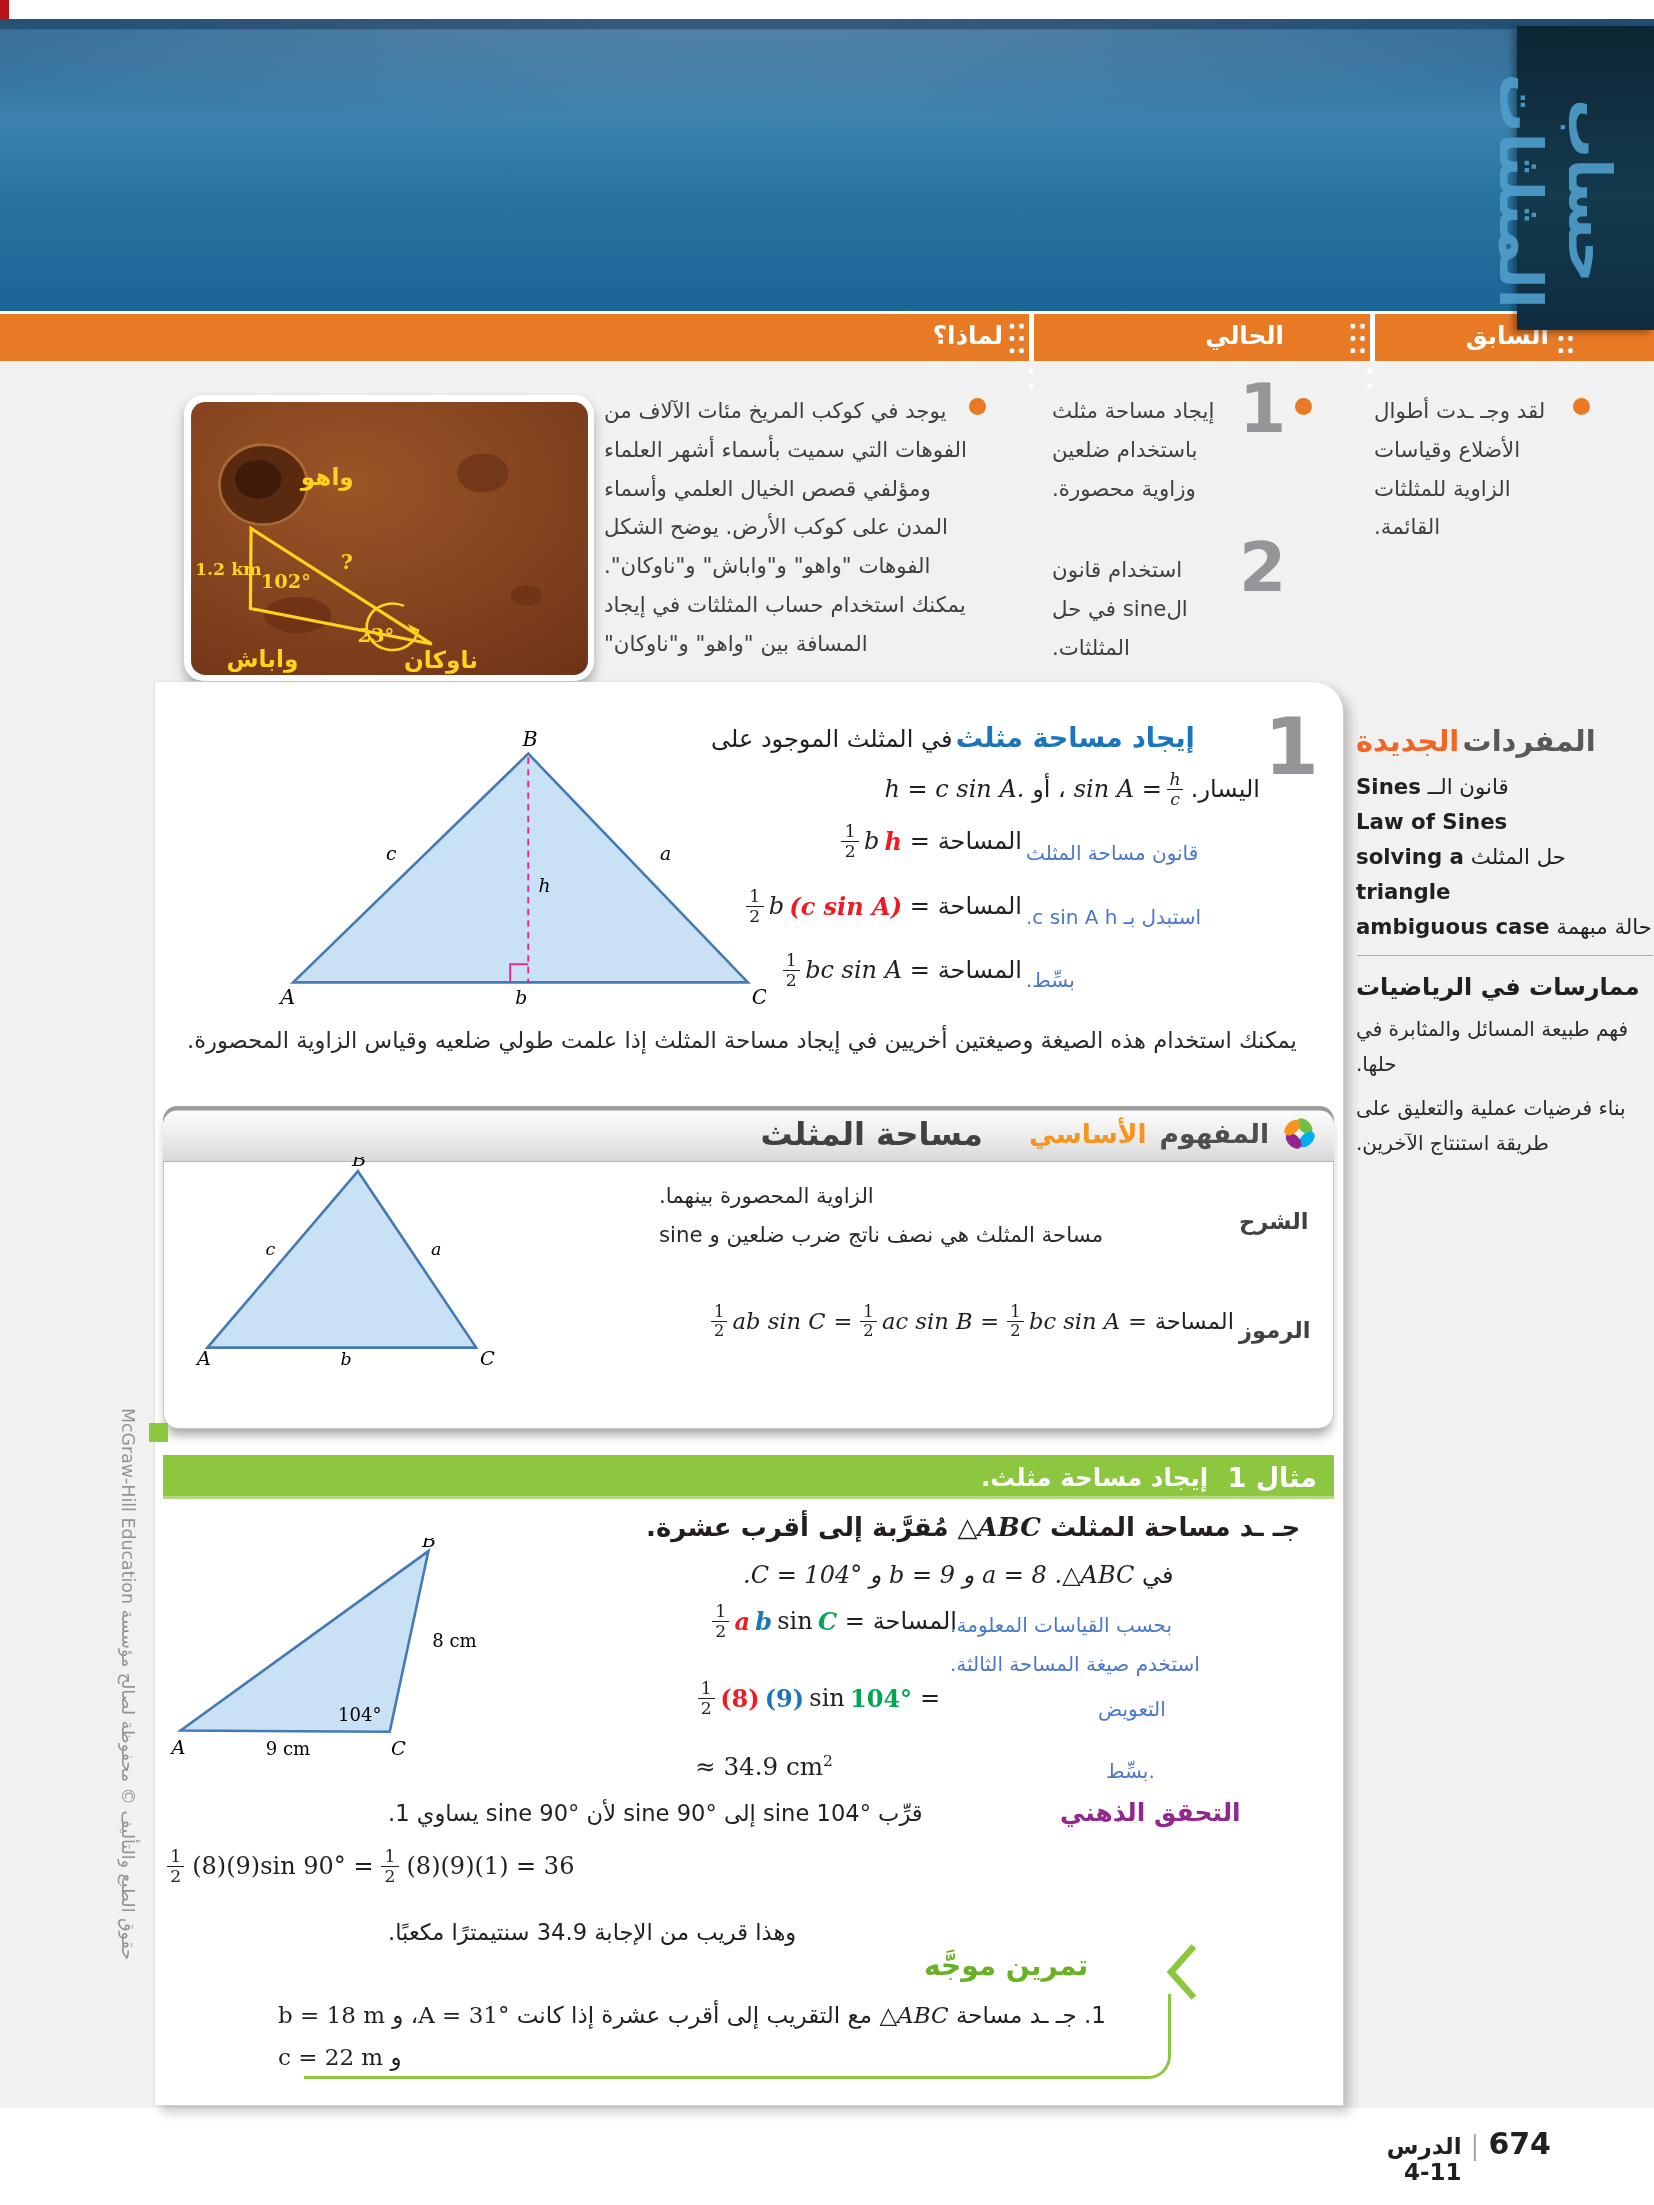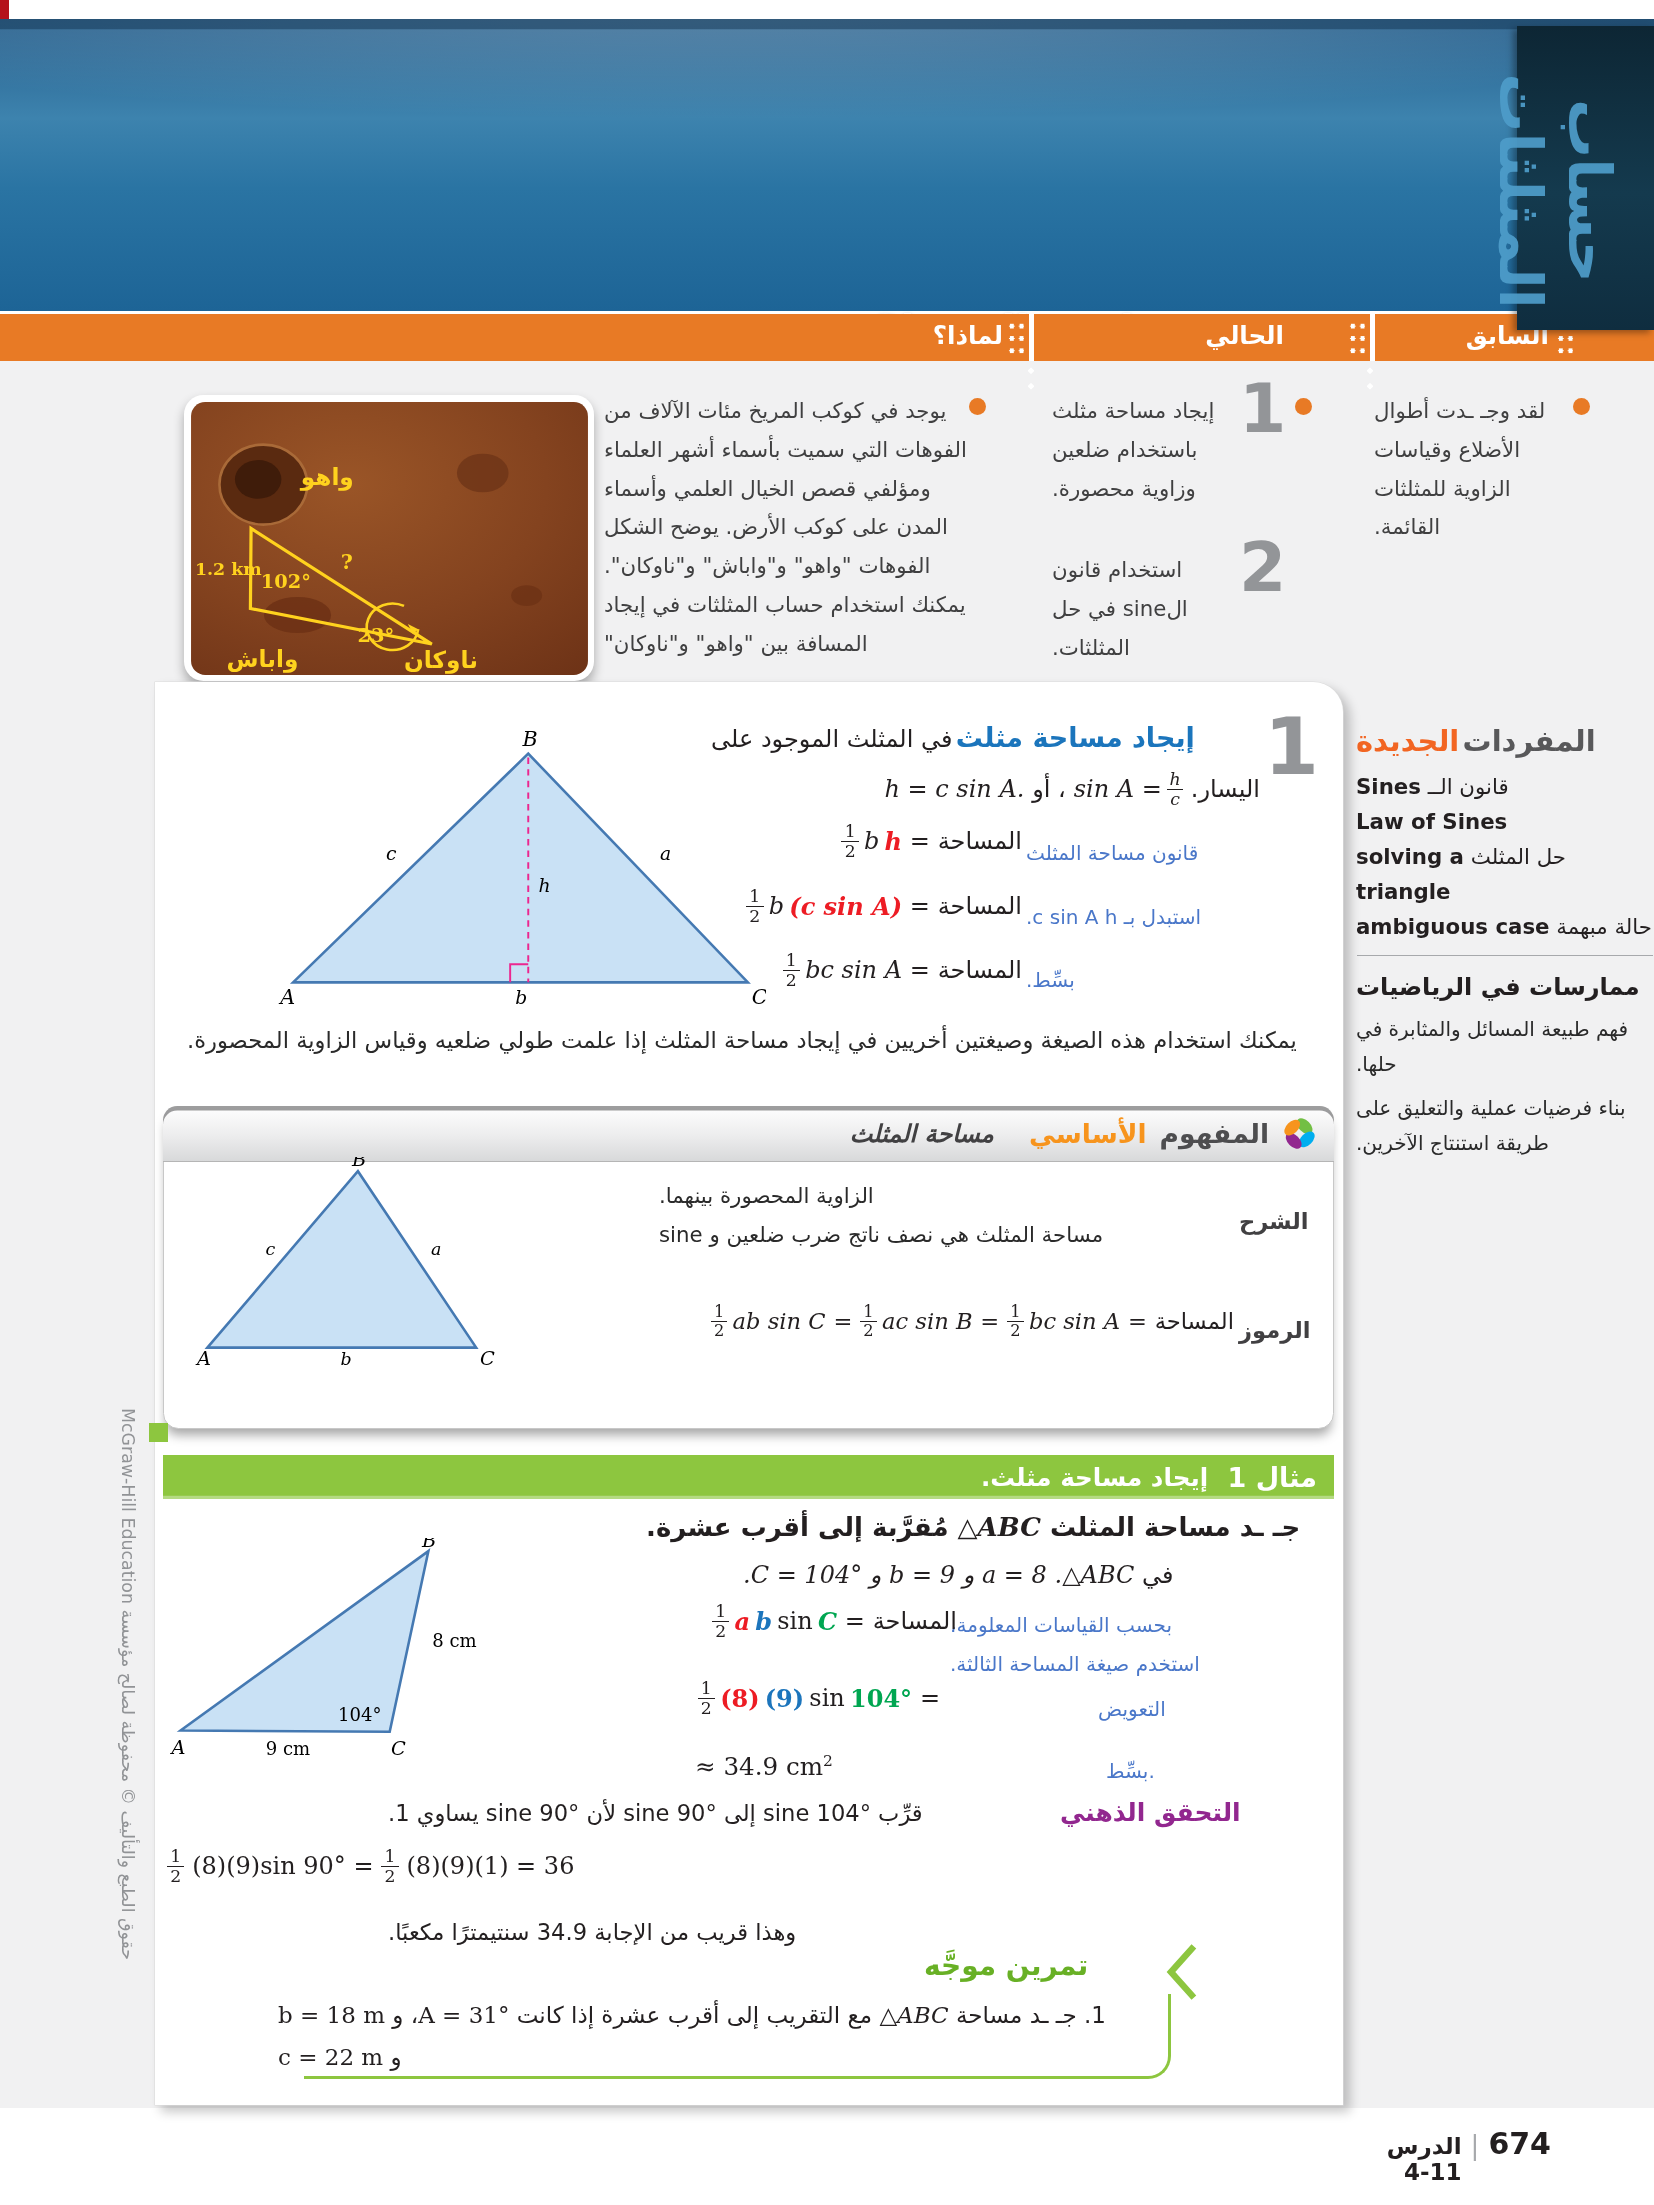--- a/index.html
+++ b/index.html
@@ -74,21 +74,21 @@
   .cbox { left:163px; top:1106px; width:1171px; height:323px; background:#ffffff;
     border:1.3px solid #c8c8c8; border-radius:15.5px;
     box-shadow:0 9px 10.3px -3.9px rgba(0,0,0,.35); }
   .chead { left:163px; top:1106px; width:1171px; height:56px;
     border-radius:14.2px 14.2px 0 0; border-bottom:1.3px solid #b5b5b5;
     background:linear-gradient(180deg,#ffffff 0%,#ececed 55%,#d8d9da 100%);
     box-shadow:inset 0 4.5px 0 rgba(77,77,79,.55);
     display:flex; align-items:center; padding-right:17px; gap:13px; }
   .ctitle1 { color:#4d4d4f; font-weight:bold; font-size:26.5px; }
   .ctitle2 { color:#f7941d; font-weight:bold; font-size:26.5px; }
-  .ctitle3 { color:#414042; font-weight:bold; font-size:24px; margin-right:22px;font-style:italic; }
+  .ctitle3 { color:#414042; font-weight:bold; font-size:32px; margin-right:33px; }
   .clab { font-size:22.6px; font-weight:bold; color:#414042; }
   .ctext { font-size:21.3px; line-height:1.85; color:#2a2a2a; }
 
   
   .exbar { left:163px; top:1455px; width:1171px; height:44px; background:#8dc63f;
     display:flex; align-items:center; padding-right:17px; gap:19.4px;
     box-shadow:inset 0 -3.2px 0 rgba(255,255,255,.35); }
   .extag { color:#ffffff; font-weight:bold; font-size:27px; }
   .extitle { color:#ffffff; font-weight:bold; font-size:24.6px; }
   .purple { color:#92278f; }

